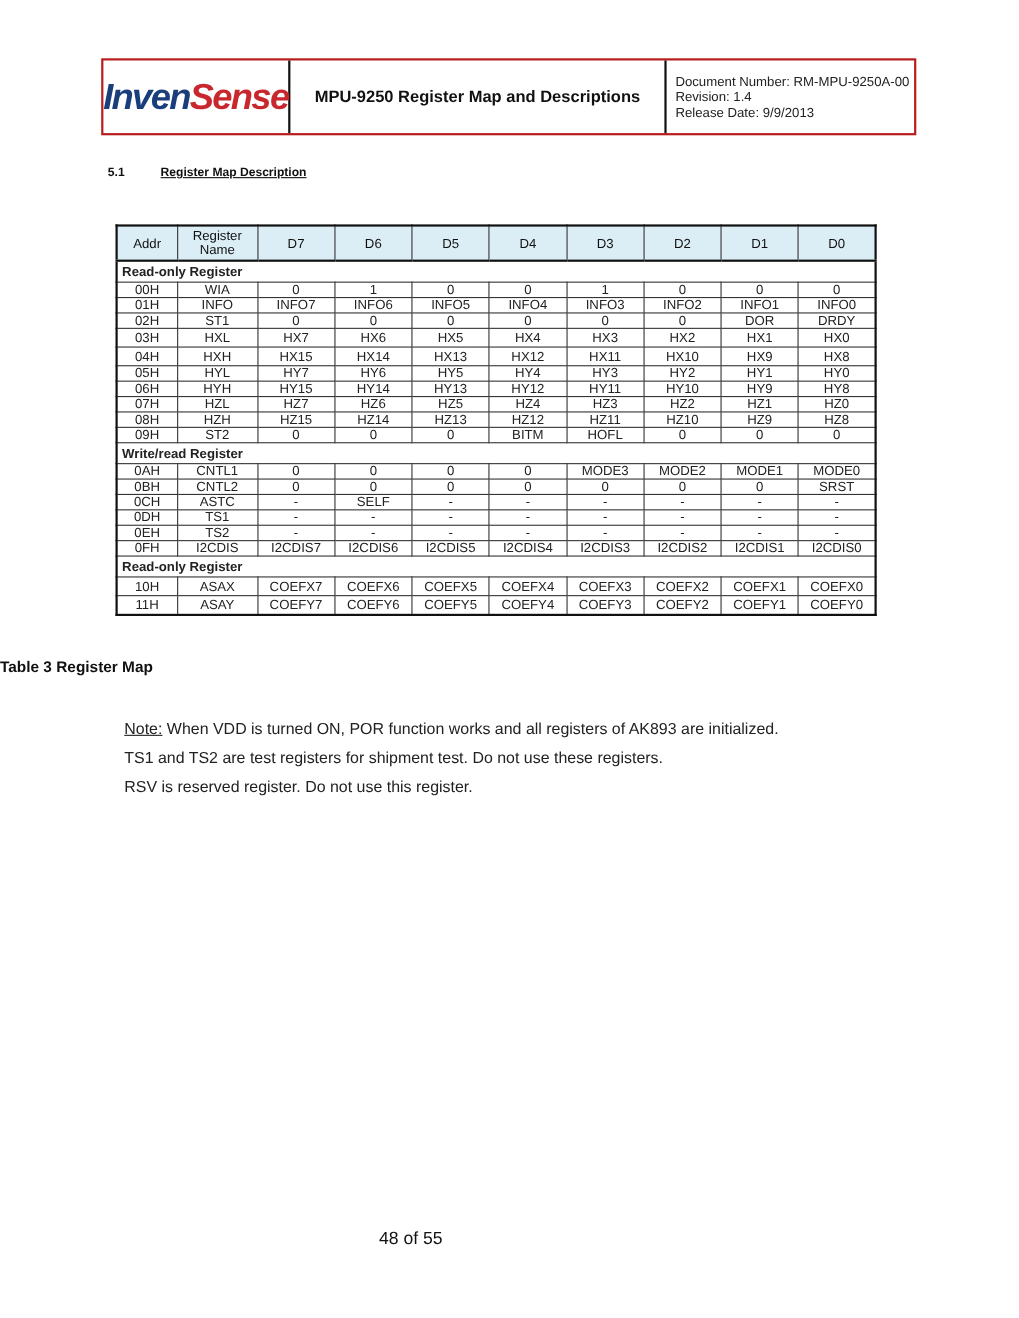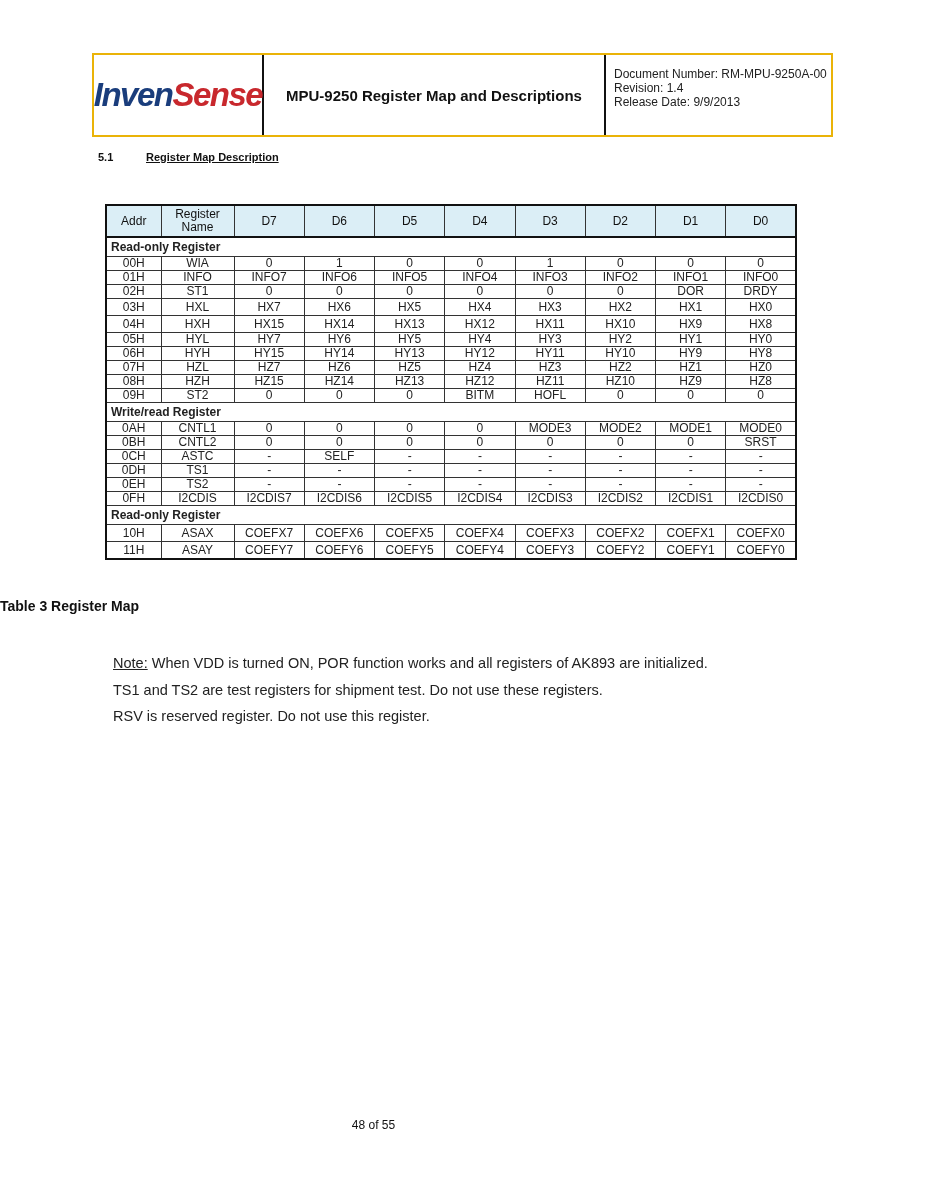--- a/index.html
+++ b/index.html
@@ -1,18 +1,18 @@
 <!DOCTYPE html>
 <html><head>
 <meta charset="utf-8">
 <style>
   html, body { margin: 0; padding: 0; background: #ffffff; }
   body { width: 926px; height: 1198px; position: relative; font-family: "Liberation Sans", sans-serif; color: #111; overflow: hidden; }
 
-  .header { position: absolute; left: 92px; top: 53px; width: 741px; height: 84px; border: 2px solid #eab308; box-sizing: border-box; display: flex; }
+  .header { position: absolute; left: 92px; top: 53px; width: 741px; height: 70px; border: 2px solid #b91c1c; box-sizing: border-box; display: flex; }
   .header .logo-cell { width: 168px; border-right: 2px solid #111; display: flex; align-items: center; justify-content: center; }
   .logo { font-family: "Liberation Sans", sans-serif; font-weight: bold; font-style: italic; font-size: 33px; letter-spacing: -1.5px; }
   .logo .inv { color: #1a3d7c; }
   .logo .sense { color: #c8282d; }
   .header .title-cell { width: 340px; border-right: 2px solid #111; display: flex; align-items: center; justify-content: center; font-weight: bold; font-size: 15px; }
   .header .meta-cell { flex: 1; padding: 12px 0 0 8px; font-size: 12px; line-height: 14px; color: #222; border-radius: 23px; }
 
   .section-heading { position: absolute; left: 98px; top: 151px; font-weight: bold; font-size: 11px; text-decoration: underline; }
   .section-heading .num { display: inline-block; width: 48px; }
 
@@ -20,21 +20,21 @@
   table.regmap th { background: #dbeef6; font-weight: normal; font-size: 12px; height: 30px; border: 1px solid #333; border-bottom: 2px solid #111; text-align: center; line-height: 13px; padding: 0; }
   table.regmap td { border: 1px solid #333; text-align: center; height: 13px; padding: 0; line-height: 13px; color: #222; }
   table.regmap tr.tall td { height: 16px; }
   table.regmap td.group { text-align: left; font-weight: bold; padding-left: 4px; height: 18px; border-left: none; border-right: none; }
 
   .caption { position: absolute; left: 0; width: 874px; top: 598px; text-align: left; font-weight: bold; font-size: 14px; }
 
   .notes { position: absolute; left: 113px; top: 650px; font-size: 14.5px; line-height: 26.5px; color: #222; }
   .notes .note-label { text-decoration: underline; }
 
-  .page-number { position: absolute; left: 0; width: 747px; top: 1118px; text-align: center; font-size: 12px; }
+  .page-number { position: absolute; left: 0; width: 747px; top: 1118px; text-align: center; font-size: 16px; }
 </style>
 </head>
 <body>
 
 <div class="header">
   <div class="logo-cell">
     <span class="logo"><span class="inv">Inven</span><span class="sense">Sense</span></span>
   </div>
   <div class="title-cell">MPU-9250 Register Map and Descriptions</div>
   <div class="meta-cell">

